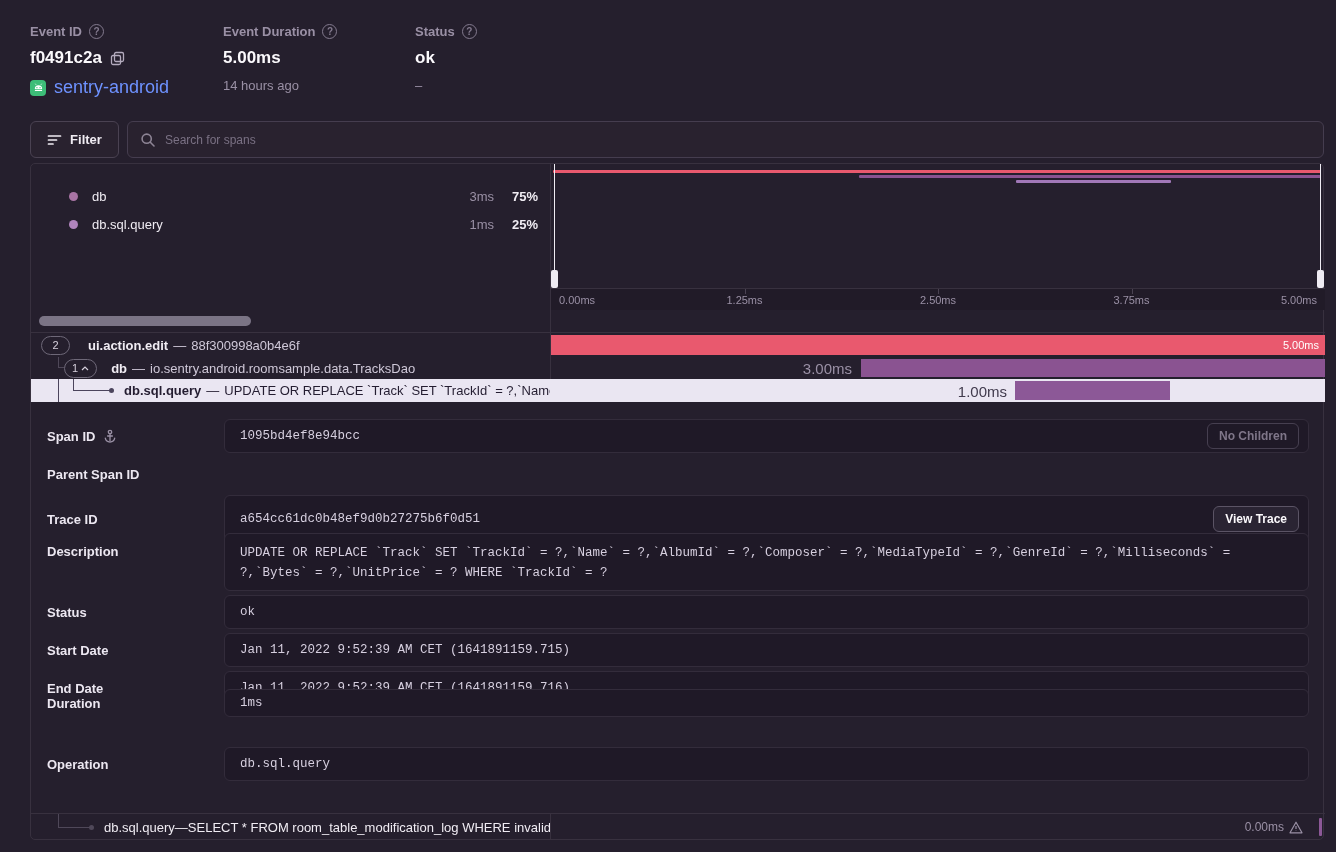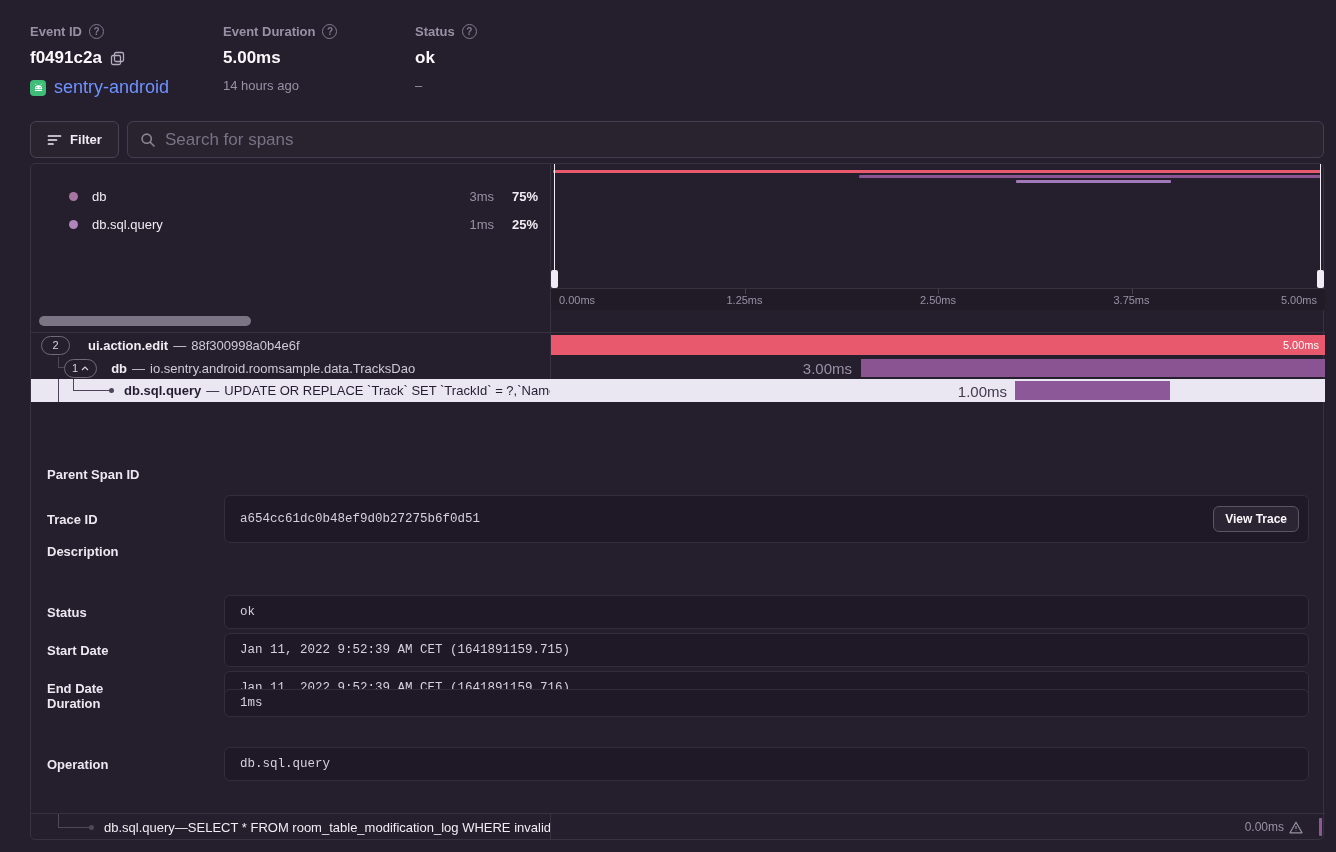--- a/index.html
+++ b/index.html
@@ -27,21 +27,21 @@
 
   
   .filter-btn { position:absolute; left:30px; top:121px; width:89px; height:37px;
     display:flex; align-items:center; justify-content:center; gap:8px;
     background:#29222f; border:1px solid #4a4252; border-radius:6px;
     color:#f0ecf3; font-size:13px; font-weight:700; cursor:pointer; }
   .search-wrap { position:absolute; left:127px; top:121px; width:1197px; height:37px;
     background:#29222f; border:1px solid #453d4f; border-radius:6px;
     display:flex; align-items:center; padding:0 12px; gap:9px; }
   .search-wrap input { flex:1; background:transparent; border:none; outline:none;
-    color:#d6cfdf; font-size:17px; font-family:"Liberation Sans",sans-serif; }
+    color:#d6cfdf; font-size:12px; font-family:"Liberation Sans",sans-serif; }
   .search-wrap input::placeholder { color:#7a7184; }
 
   
   .panel { position:absolute; left:30px; top:163px; width:1294px; height:677px;
     border:1px solid #38313f; border-radius:5px; }
 
   
   .legend { position:absolute; left:0; top:0; width:519px; height:124px; }
   .legend-item { position:absolute; left:0; width:519px; height:24px;
     display:flex; align-items:center; padding:0 12px 0 38px; cursor:pointer; }
@@ -282,20 +282,37 @@
       <span class="op" style="margin-left:93px;">db.sql.query</span>
       <span class="sep">—</span>
       <span class="desc">UPDATE OR REPLACE `Track` SET `TrackId` = ?,`Name` = ?,`Al</span>
     </div>
     <div class="trow-bars">
       <span class="bar-label-out" style="right:318px;">1.00ms</span>
       <div class="bar" style="left:465px; width:155px; background:#8c5897;"></div>
     </div>
   </div>
 
+  <div class="drow" style="top:255px; height:34px;">
+    <div class="dlabel">
+      <span>Span ID</span>
+      <span>
+        <svg width="14" height="14" viewBox="0 0 14 14" fill="none" stroke="#9b91a6" stroke-width="1.3" stroke-linecap="round">
+          <circle cx="7" cy="3" r="1.7"></circle>
+            <line x1="7" y1="4.7" x2="7" y2="12"></line>
+          <line x1="4.6" y1="7" x2="9.4" y2="7"></line>
+            <path d="M2.3 9.2 A4.8 4.8 0 0 0 11.7 9.2"></path>
+        </svg>
+      </span>
+    </div>
+    <div class="dbox">
+      <span class="mono">1095bd4ef8e94bcc</span>
+      <button class="dbtn ghost">No Children</button>
+    </div>
+  </div>
 
   <div class="drow" style="top:293px; height:34px;">
     <div class="dlabel">
         <span>Parent Span ID</span>
       </div>
   </div>
 
   <div class="drow" style="top:331px; height:48px;">
     <div class="dlabel">
         <span>Trace ID</span>
@@ -303,20 +320,23 @@
     <div class="dbox">
       <span class="mono">a654cc61dc0b48ef9d0b27275b6f0d51</span>
       <button class="dbtn solid">View Trace</button>
     </div>
   </div>
 
   <div class="drow" style="top:369px; height:58px;">
     <div class="dlabel" style="align-items:flex-start; padding-top:11px;">
         <span>Description</span>
       </div>
+    <div class="dbox multi">
+      <span class="mono">UPDATE OR REPLACE `Track` SET `TrackId` = ?,`Name` = ?,`AlbumId` = ?,`Composer` = ?,`MediaTypeId` = ?,`GenreId` = ?,`Milliseconds` = ?,`Bytes` = ?,`UnitPrice` = ? WHERE `TrackId` = ?</span>
+    </div>
   </div>
 
   <div class="drow" style="top:431px; height:34px;">
     <div class="dlabel">
         <span>Status</span>
       </div>
     <div class="dbox">
       <span class="mono">ok</span>
     </div>
   </div>

